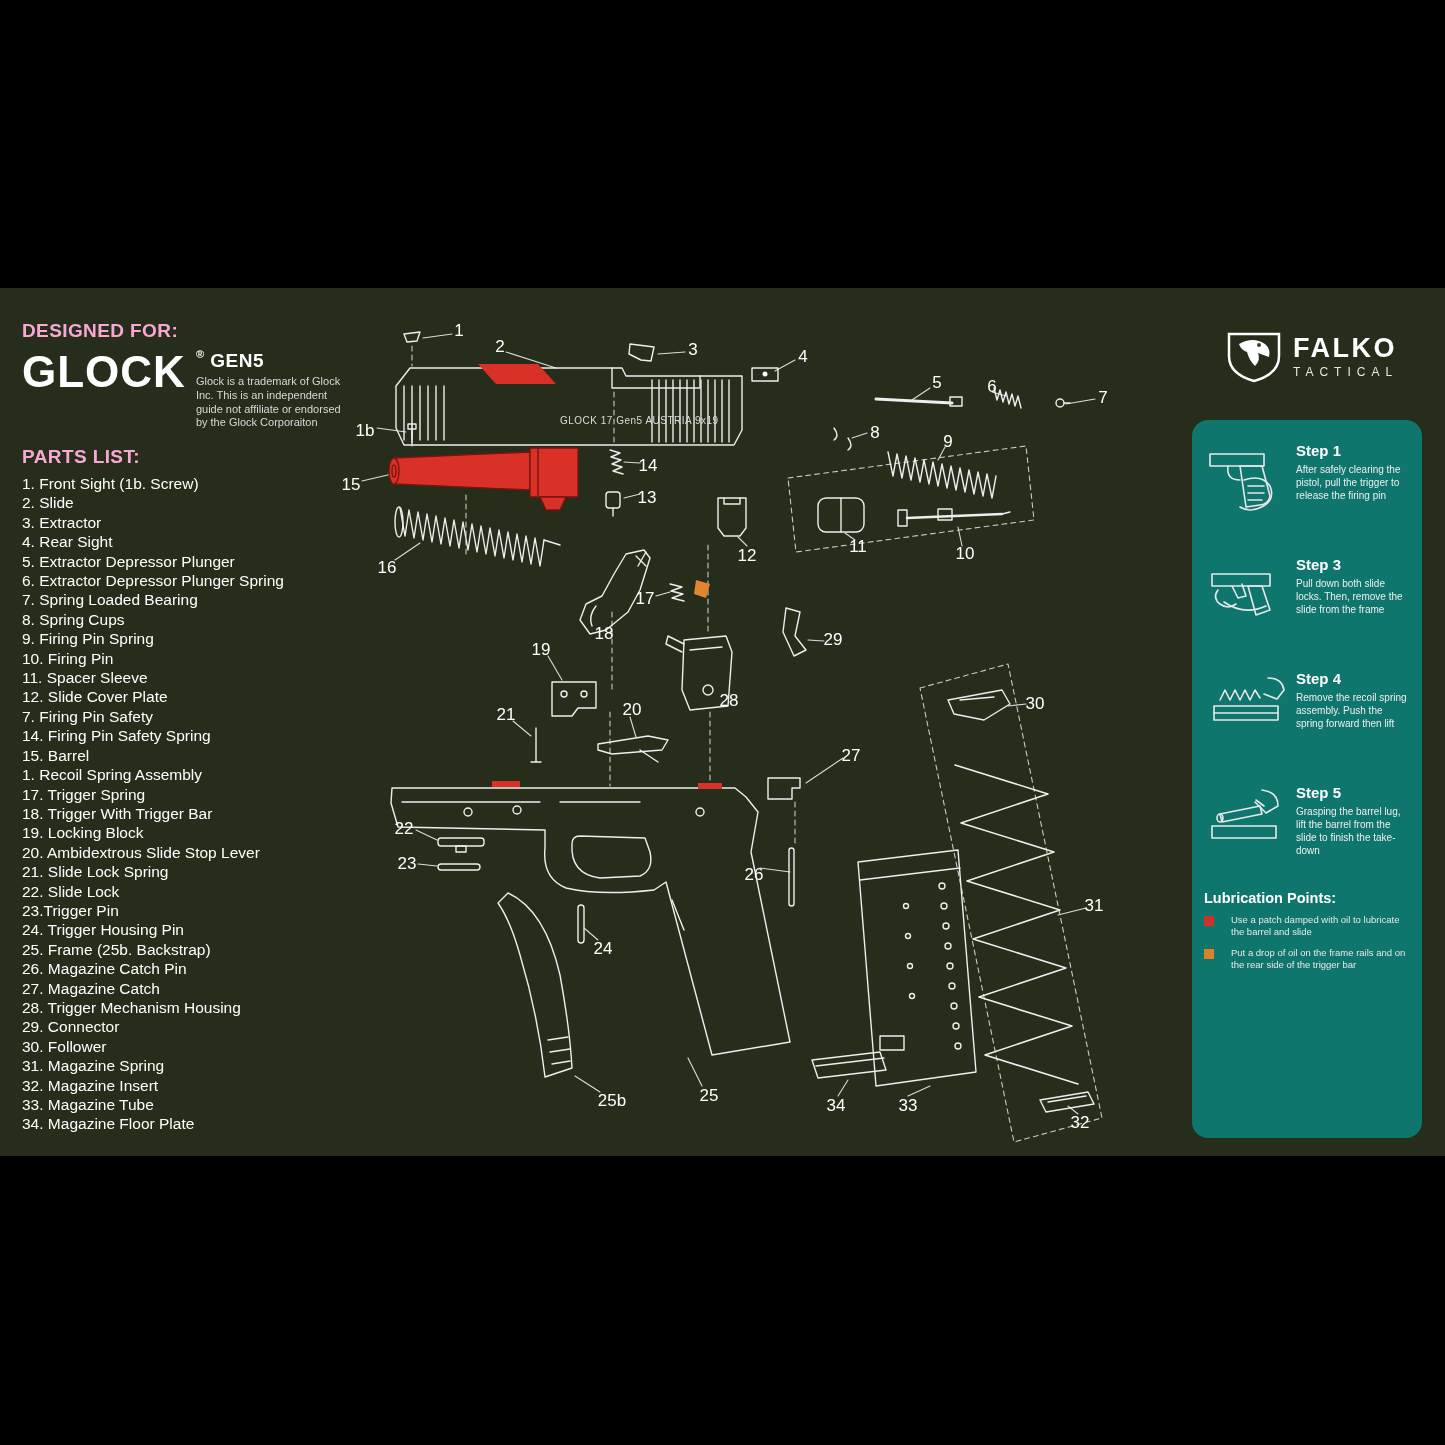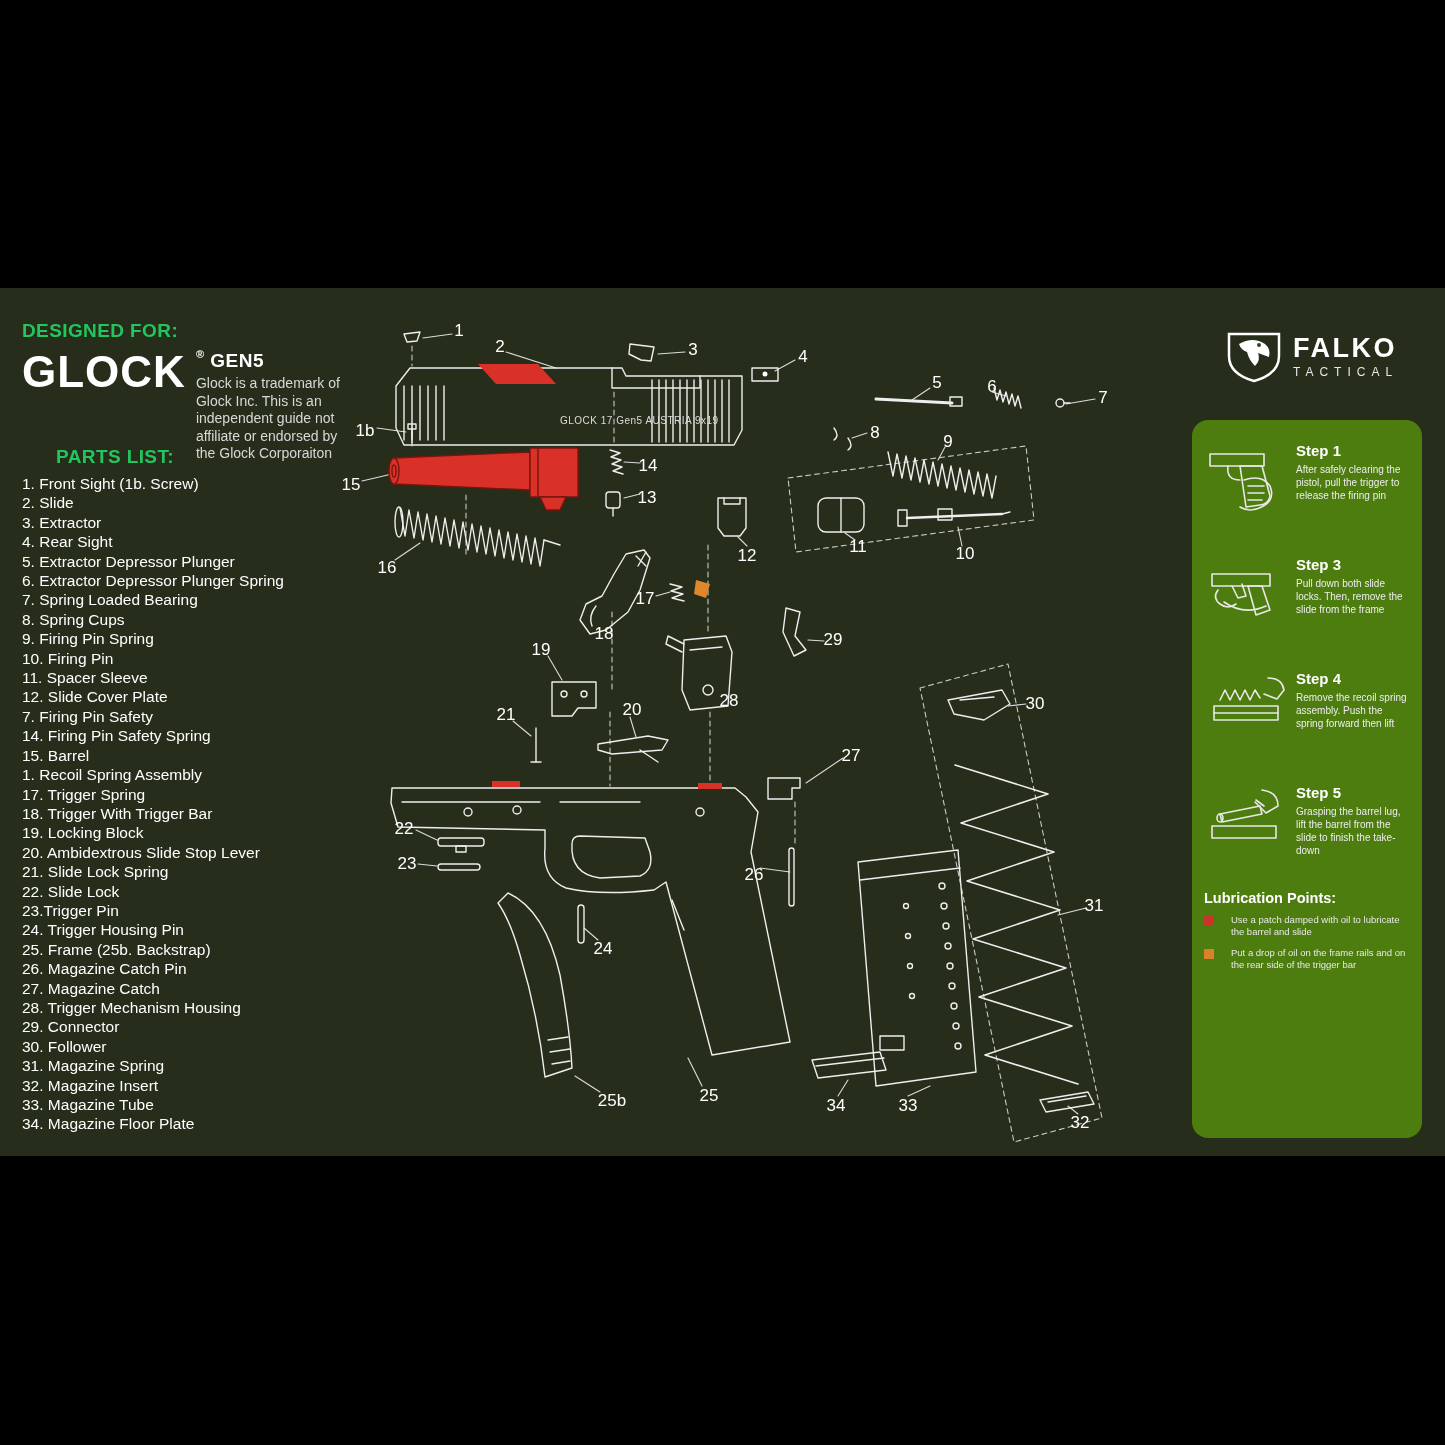--- a/index.html
+++ b/index.html
@@ -3,48 +3,48 @@
 <meta charset="utf-8">
 <style>
   * { margin:0; padding:0; box-sizing:border-box; }
   html,body { background:#000; }
   body { font-family:"Liberation Sans", sans-serif; }
   #page { position:relative; width:1445px; height:1445px; background:#000; overflow:hidden; }
 
   .mat { position:absolute; left:0; top:288px; width:1445px; height:868px; background:#262d1a; }
 
   
-  .section-heading { position:absolute; color:#22c55e; font-weight:bold; font-size:19px; letter-spacing:.4px; }
+  .section-heading { position:absolute; color:#f9a8d4; font-weight:bold; font-size:19px; letter-spacing:.4px; }
   #designed-heading { left:22px; top:32px; }
-  #parts-heading { left:22px; top:158px;margin-left:34px; }
+  #parts-heading { left:22px; top:158px; }
 
   .glock-row { position:absolute; left:22px; top:62px; display:flex; align-items:flex-start; gap:10px; color:#fff; }
   .glock-wordmark { font-weight:900; font-size:44px; letter-spacing:1px; line-height:1; font-family:"Liberation Sans",sans-serif; }
   .glock-reg { font-size:11px; vertical-align:top; position:relative; top:-2px; }
   .glock-side { display:flex; flex-direction:column; width:160px; }
   .gen-label { font-weight:bold; font-size:19px; letter-spacing:.5px; margin-bottom:3px; }
-  .disclaimer { font-size:14px; line-height:1.25; color:#d8d8d8; width:150px; }
+  .disclaimer { font-size:11px; line-height:1.25; color:#d8d8d8; width:150px; }
 
   .parts-list { position:absolute; left:22px; top:186px; width:330px; list-style:none; }
   .part-item { color:#fff; font-size:15.5px; line-height:19.4px; white-space:nowrap; }
 
   
   .diagram { position:absolute; left:330px; top:27px; width:800px; height:828px; }
   .diagram svg { position:absolute; left:0; top:0; }
   .callout { position:absolute; transform:translate(-50%,-50%); color:#fff; font-size:17px; line-height:1; white-space:nowrap; }
 
   
   .falko-logo { position:absolute; left:1225px; top:42px; display:flex; align-items:center; gap:10px; }
   .falko-text { display:flex; flex-direction:column; color:#fff; }
   .falko-name { font-weight:900; font-size:27px; letter-spacing:2.5px; line-height:1; }
   .falko-tagline { font-size:12px; letter-spacing:6px; margin-top:3px; color:#e6e6e6; }
 
   
   .steps-panel { position:absolute; left:1192px; top:132px; width:230px; height:718px;
-                 background:#4d7c0f; border-radius:16px; padding:12px 12px 10px 12px; }
+                 background:#0f766e; border-radius:16px; padding:12px 12px 10px 12px; }
   .step-row { display:flex; align-items:flex-start; margin-bottom:6px; min-height:108px; }
   .step-icon { width:92px; flex:0 0 92px; }
   .step-text { flex:1; color:#eee; padding-top:10px; }
   .step-title { font-weight:bold; font-size:15px; color:#fff; margin-bottom:4px; }
   .step-desc { font-size:10px; line-height:1.3; }
 
   .lube-section { margin-top:8px; }
   .lube-heading { color:#fff; font-weight:bold; font-size:14.5px; margin-bottom:8px; }
   .lube-row { display:flex; align-items:flex-start; gap:17px; margin-bottom:8px; }
   .lube-swatch { width:10px; height:10px; flex:0 0 10px; margin-top:2px; }

